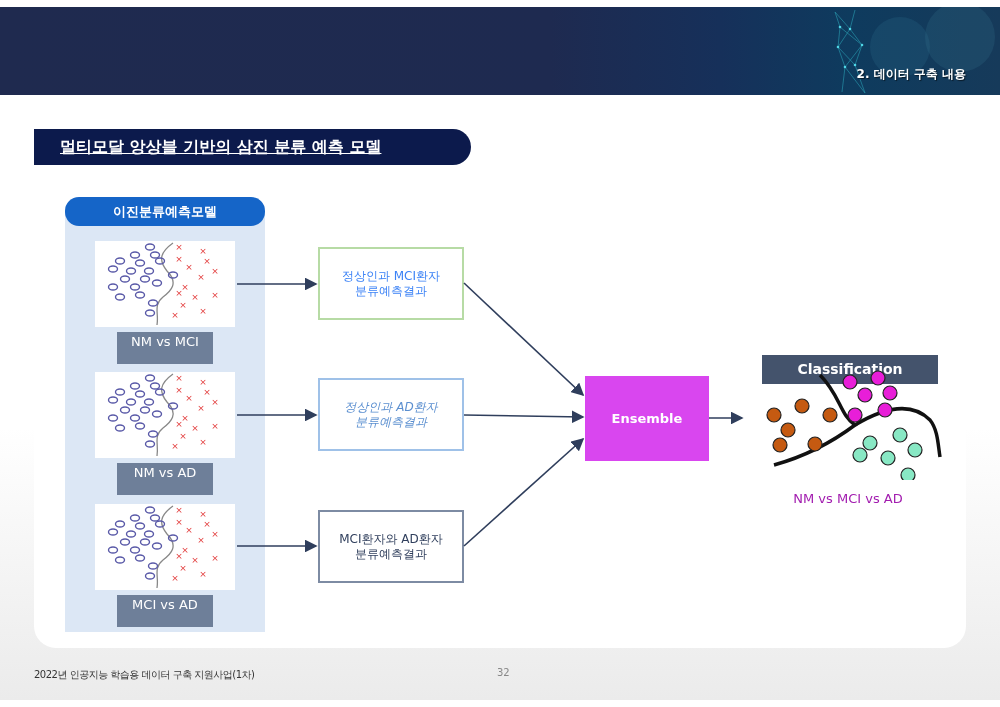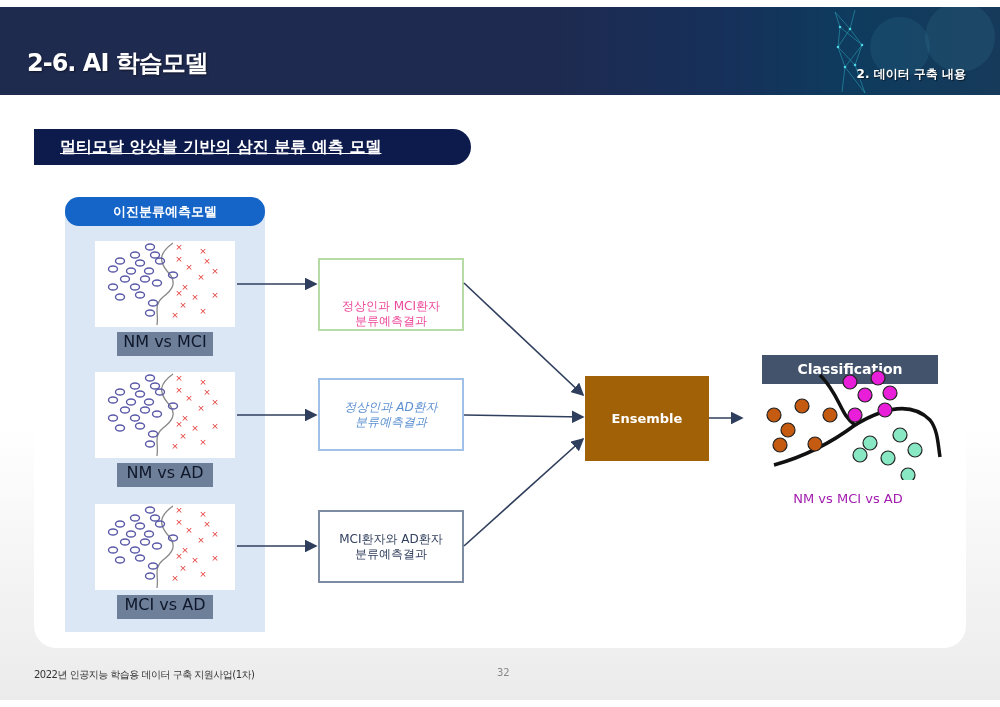--- a/index.html
+++ b/index.html
@@ -42,32 +42,32 @@
   .binary-pill {
     position: absolute; left: 65px; top: 197px; width: 200px; height: 29px;
     background: #1565c8; border-radius: 14px; color: #fff; font-size: 13px; font-weight: bold;
     text-align: center; line-height: 29px;
   }
   .scatter {
     position: absolute; width: 140px; height: 86px; background: #fff;
   }
   .scatter svg { width: 140px; height: 86px; display: block; }
   .pair-label {
-    position: absolute; width: 96px; height: 24px; background: #6e7f99; color: #0f172a;
-    font-size: 16px; text-align: center; line-height: 19px;
+    position: absolute; width: 96px; height: 32px; background: #6e7f99; color: #ffffff;
+    font-size: 13px; text-align: center; line-height: 19px;
   }
   .result-box {
     position: absolute; width: 146px; height: 73px; background: #fff;
     border: 2px solid; display: flex; align-items: center; justify-content: center;
     text-align: center; font-size: 12px; line-height: 15px;
   }
   .result-box span { display: block; }
   .ensemble {
     position: absolute; left: 585px; top: 376px; width: 124px; height: 85px;
-    background: #a16207; color: #fff; font-size: 13px; font-weight: bold;
+    background: #d946ef; color: #fff; font-size: 13px; font-weight: bold;
     display: flex; align-items: center; justify-content: center;
   }
   .class-title {
     position: absolute; left: 762px; top: 325px; width: 176px; height: 29px;
     background: #44536c; color: #fff; font-size: 14px; font-weight: bold;
     text-align: center; line-height: 29px; margin-top: 30px;
   }
   .class-diagram { position: absolute; left: 760px; top: 365px; width: 200px; height: 115px; }
   .class-caption {
     position: absolute; left: 760px; top: 491px; width: 176px; text-align: center;
@@ -102,21 +102,20 @@
       <circle cx="40" cy="20" r="1.3"></circle>
         <circle cx="62" cy="38" r="1.3"></circle>
         <circle cx="38" cy="40" r="1.3"></circle>
       <circle cx="55" cy="58" r="1.3"></circle>
         <circle cx="50" cy="22" r="1.3"></circle>
         <circle cx="45" cy="60" r="1.3"></circle>
     </g>
     <circle cx="100" cy="40" r="30" fill="#2a6c8a" opacity="0.25"></circle>
     <circle cx="160" cy="30" r="35" fill="#3a7b95" opacity="0.2"></circle>
   </svg>
-  <div class="header-title">2-6. AI 학습모델</div>
   <div class="header-section">2. 데이터 구축 내용</div>
 </div>
 
 <div class="content-card"></div>
 
 <div class="main-title">멀티모달 앙상블 기반의 삼진 분류 예측 모델</div>
 
 <div class="binary-panel"></div>
 <div class="binary-pill">이진분류예측모델</div>
 
@@ -233,21 +232,21 @@
       <text x="100" y="59" fill="#e23a3a" font-size="9" text-anchor="middle">×</text>
       <text x="120" y="57" fill="#e23a3a" font-size="9" text-anchor="middle">×</text>
       <text x="84" y="55" fill="#e23a3a" font-size="9" text-anchor="middle">×</text>
       <text x="88" y="67" fill="#e23a3a" font-size="9" text-anchor="middle">×</text>
       <text x="80" y="77" fill="#e23a3a" font-size="9" text-anchor="middle">×</text>
       <text x="108" y="73" fill="#e23a3a" font-size="9" text-anchor="middle">×</text>
     </svg>
   </div>
 <div class="pair-label" style="left:117px; top:595px;">MCI vs AD</div>
 
-<div class="result-box rb" style="left: 318px; top: 258px; color: #ec4899; border-color: rgb(183, 219, 165); align-items: flex-end;">
+<div class="result-box rb" style="left: 318px; top: 247px; color: #3b82f6; border-color: rgb(183, 219, 165);">
   <div>
       <span>정상인과 MCI환자</span>
       <span>분류예측결과</span>
     </div>
 </div>
 <div class="result-box rb" style="left: 318px; top: 378px; color: rgb(91, 143, 208); border-color: rgb(159, 193, 232); font-style: italic;">
   <div>
       <span>정상인과 AD환자</span>
       <span>분류예측결과</span>
     </div>

